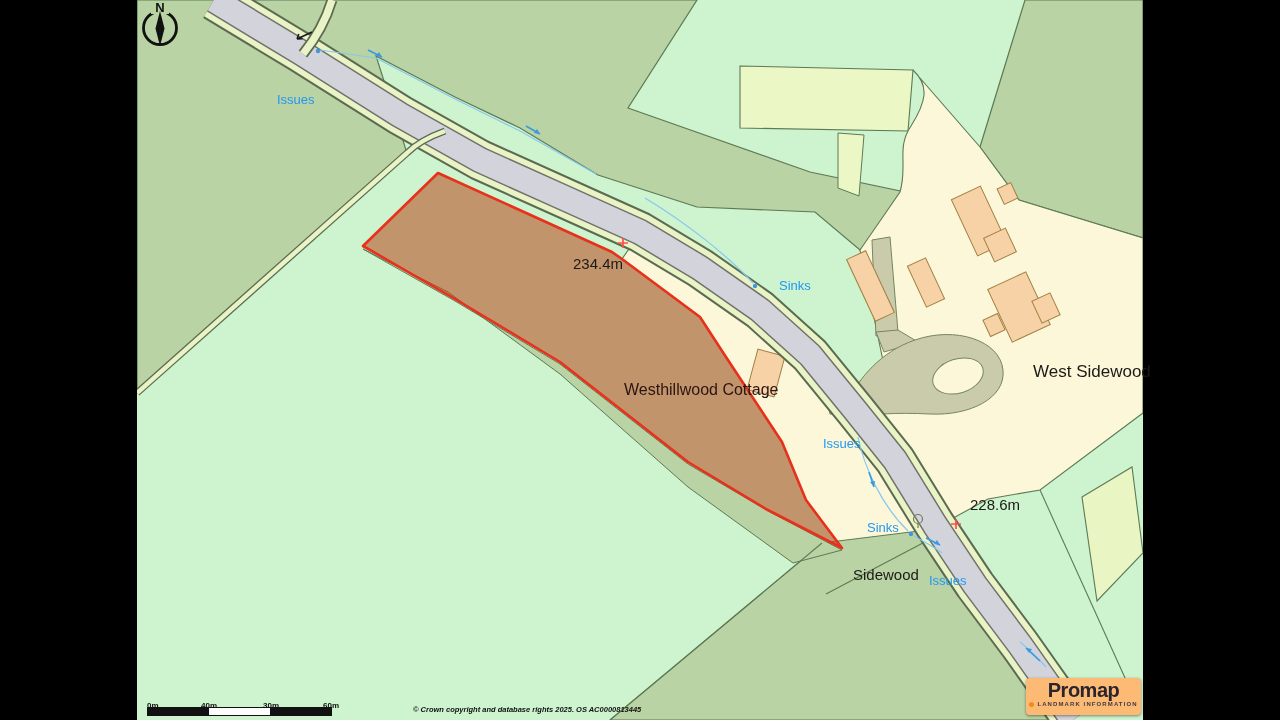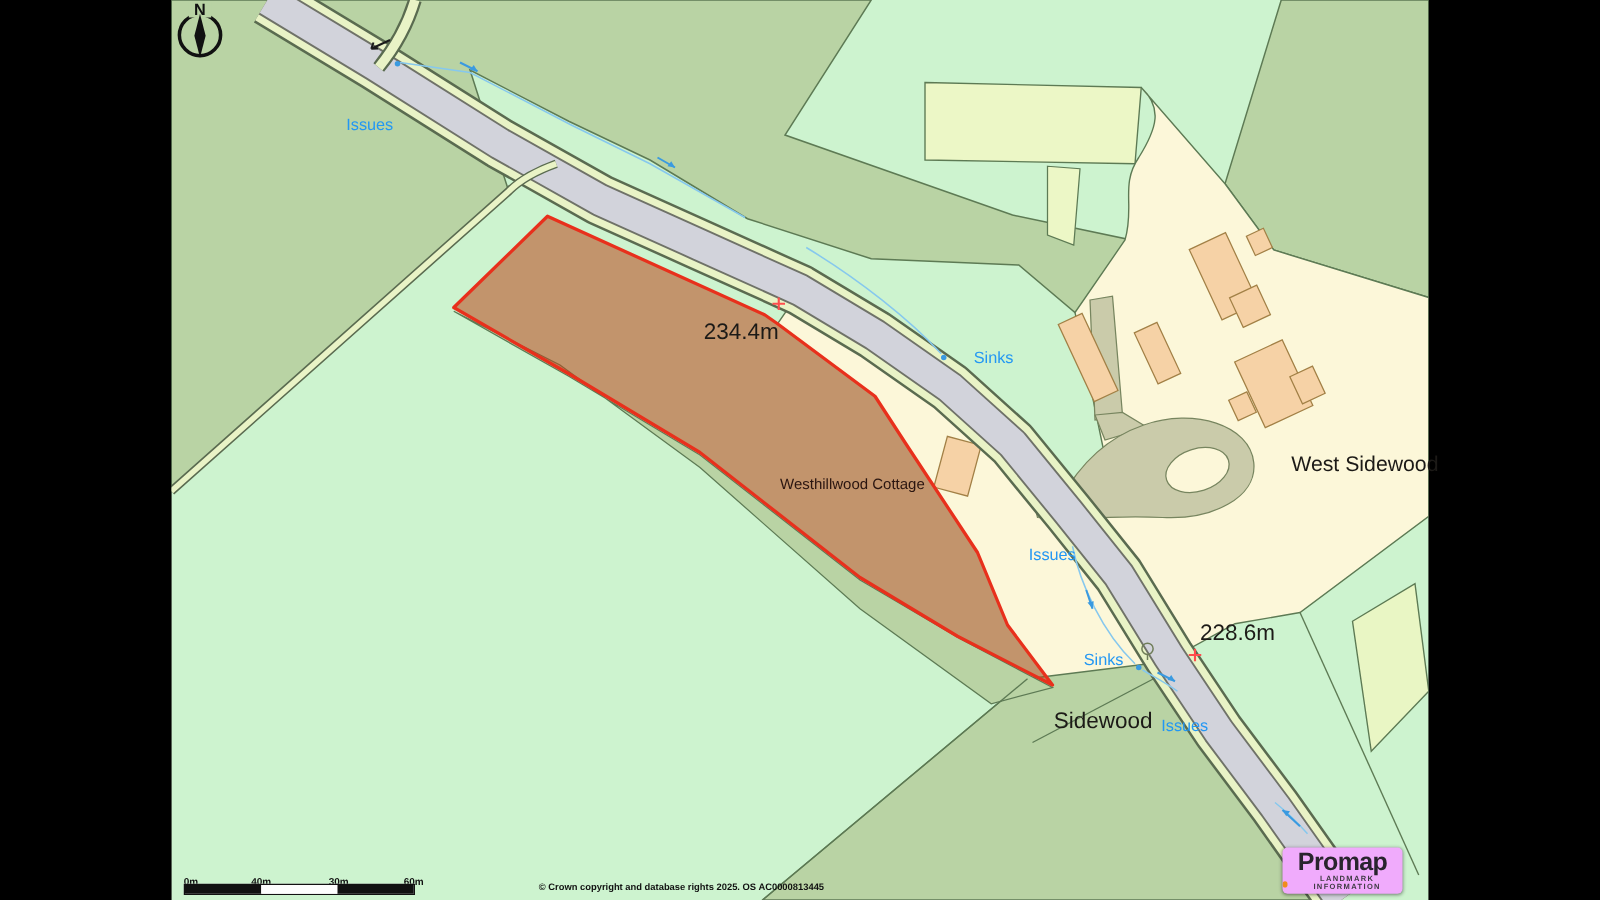--- a/index.html
+++ b/index.html
@@ -2,34 +2,34 @@
 <html><head>
 <meta charset="utf-8">
 <style>
   html,body{margin:0;padding:0;background:#000;}
   body{width:1280px;height:720px;position:relative;overflow:hidden;
        font-family:"Liberation Sans",sans-serif;}
   .stage{position:absolute;left:0;top:0;width:1280px;height:720px;}
   svg{position:absolute;left:0;top:0;display:block;}
   .maplabel{position:absolute;white-space:nowrap;line-height:1.1;}
   .lbl-blue{color:#2397f3;font-size:13px;}
-  .lbl-blk{color:#1c1a17;font-size:18px;}
+  .lbl-blk{color:#1c1a17;font-size:15px;margin-left:10px;}
   .lbl-place{color:#1c1a17;font-size:17px;}
-  .lbl-cottage{color:#2a1510;font-size:12px;}
+  .lbl-cottage{color:#2a1510;font-size:16px;}
   
   .scalebar{position:absolute;left:147px;top:697px;width:200px;height:22px;}
   .scalebar .tick{position:absolute;top:4px;font-size:8px;font-weight:bold;color:#111;}
   .scalebar .bar{position:absolute;left:0;top:10px;width:183px;height:7px;
                  border:1px solid #111;display:flex;box-sizing:content-box;background:#fff;}
   .scalebar .seg{width:61px;height:100%;}
   .seg.b{background:#111;} .seg.w{background:#fdfdfd;}
   
-  .attrib{position:absolute;left:431px;top:705px;font-size:7.5px;font-weight:bold;color:#111;}
+  .attrib{position:absolute;left:413px;top:705px;font-size:7.5px;font-weight:bold;color:#111;font-style:italic;}
   
-  .promap{position:absolute;left:1026px;top:678px;width:96px;height:37px;background:#f0abfc;
+  .promap{position:absolute;left:1026px;top:678px;width:115px;height:37px;background:#fdba74;
           border-radius:4px;box-shadow:0 1px 3px rgba(0,0,0,.45);text-align:center;overflow:hidden;}
   .promap .brand{font-size:20px;font-weight:bold;color:#29242e;line-height:21px;margin-top:2px;
                  letter-spacing:-0.5px;}
   .promap .tagrow{display:flex;align-items:center;justify-content:center;gap:3px;margin-top:0px;}
   .promap .dot{width:5px;height:5px;border-radius:50%;background:#f08c1e;display:inline-block;}
   .promap .tagline{font-size:6px;font-weight:bold;letter-spacing:1.1px;color:#3f3b44;}
 </style>
 </head>
 <body>
 

